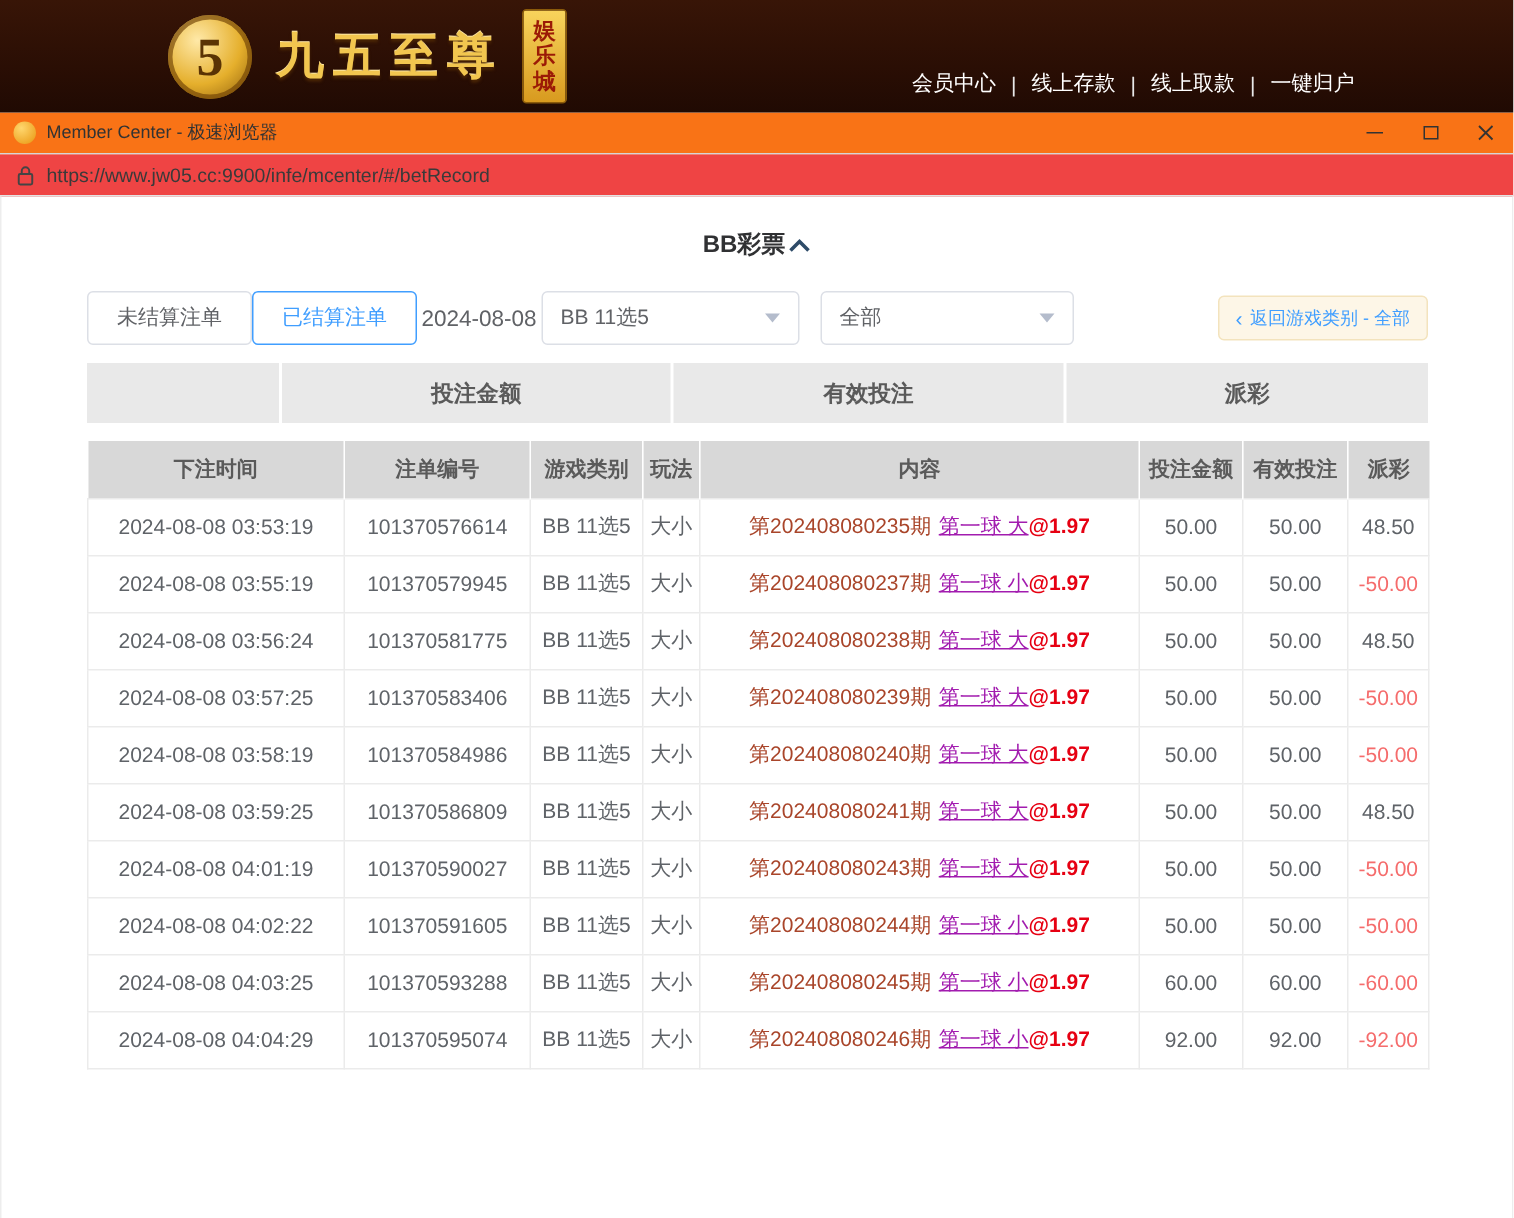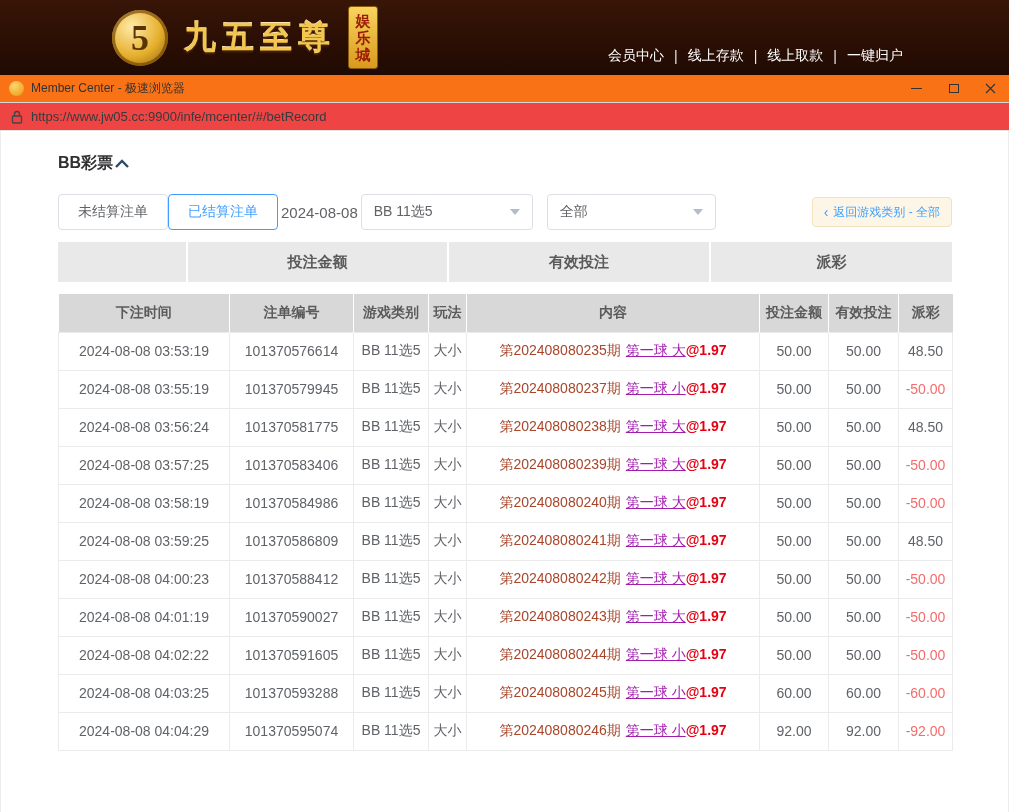--- a/index.html
+++ b/index.html
@@ -39,21 +39,21 @@
   .glyph-max { width:10px; height:9px; border:1px solid #333; display:block; }
 
   
   .addressbar { height:28px; background:#ef4444; border-bottom:1px solid #e3e3e3;
     display:flex; align-items:center; padding-left:11px; gap:8px; }
   .url-text { font-size:13px; color:#3a3a3a; }
 
   
   .content { padding:22px 57px 0 57px; border-left:1px solid #ededed; border-right:1px solid #ededed;
     height:681px; }
-  .panel-header { display:flex; align-items:center; justify-content:flex-start; width:894px; }
+  .panel-header { display:flex; align-items:center; justify-content:center; width:894px; }
   .panel-title { font-size:16px; font-weight:bold; color:#303133; }
   .collapse-btn { cursor:pointer; display:flex; align-items:center; }
 
   .filter-row { margin-top:20px; width:894px; display:flex; align-items:center; gap:0; }
   .btn { height:36px; padding:0 19px; border-radius:4px; background:#fff; font-size:14px;
     display:flex; align-items:center; cursor:pointer; white-space:nowrap; }
   .btn-default { border:1px solid #dcdfe6; color:#606266; }
   .btn-active { border:1px solid #409eff; color:#409eff; }
   .date-text { font-size:15px; color:#606266; margin:0 3px; cursor:pointer; }
   .select { height:36px; border:1px solid #dcdfe6; border-radius:4px; background:#fff;
@@ -268,30 +268,20 @@
     <td>2024-08-08 03:59:25</td>
     <td>101370586809</td>
     <td>BB 11选5</td>
     <td>大小</td>
     <td class="content-cell"><span class="period">第202408080241期</span><span class="pick">第一球 大</span><span class="odds">@1.97</span></td>
     <td>50.00</td>
     <td>50.00</td>
     <td class="auto-neg">48.50</td>
   </tr>
 
-  <tr>
-    <td>2024-08-08 04:00:23</td>
-    <td>101370588412</td>
-    <td>BB 11选5</td>
-    <td>大小</td>
-    <td class="content-cell"><span class="period">第202408080242期</span><span class="pick">第一球 大</span><span class="odds">@1.97</span></td>
-    <td>50.00</td>
-    <td>50.00</td>
-    <td class="auto-neg neg">-50.00</td>
-  </tr>
 
   <tr>
     <td>2024-08-08 04:01:19</td>
     <td>101370590027</td>
     <td>BB 11选5</td>
     <td>大小</td>
     <td class="content-cell"><span class="period">第202408080243期</span><span class="pick">第一球 大</span><span class="odds">@1.97</span></td>
     <td>50.00</td>
     <td>50.00</td>
     <td class="auto-neg neg">-50.00</td>

